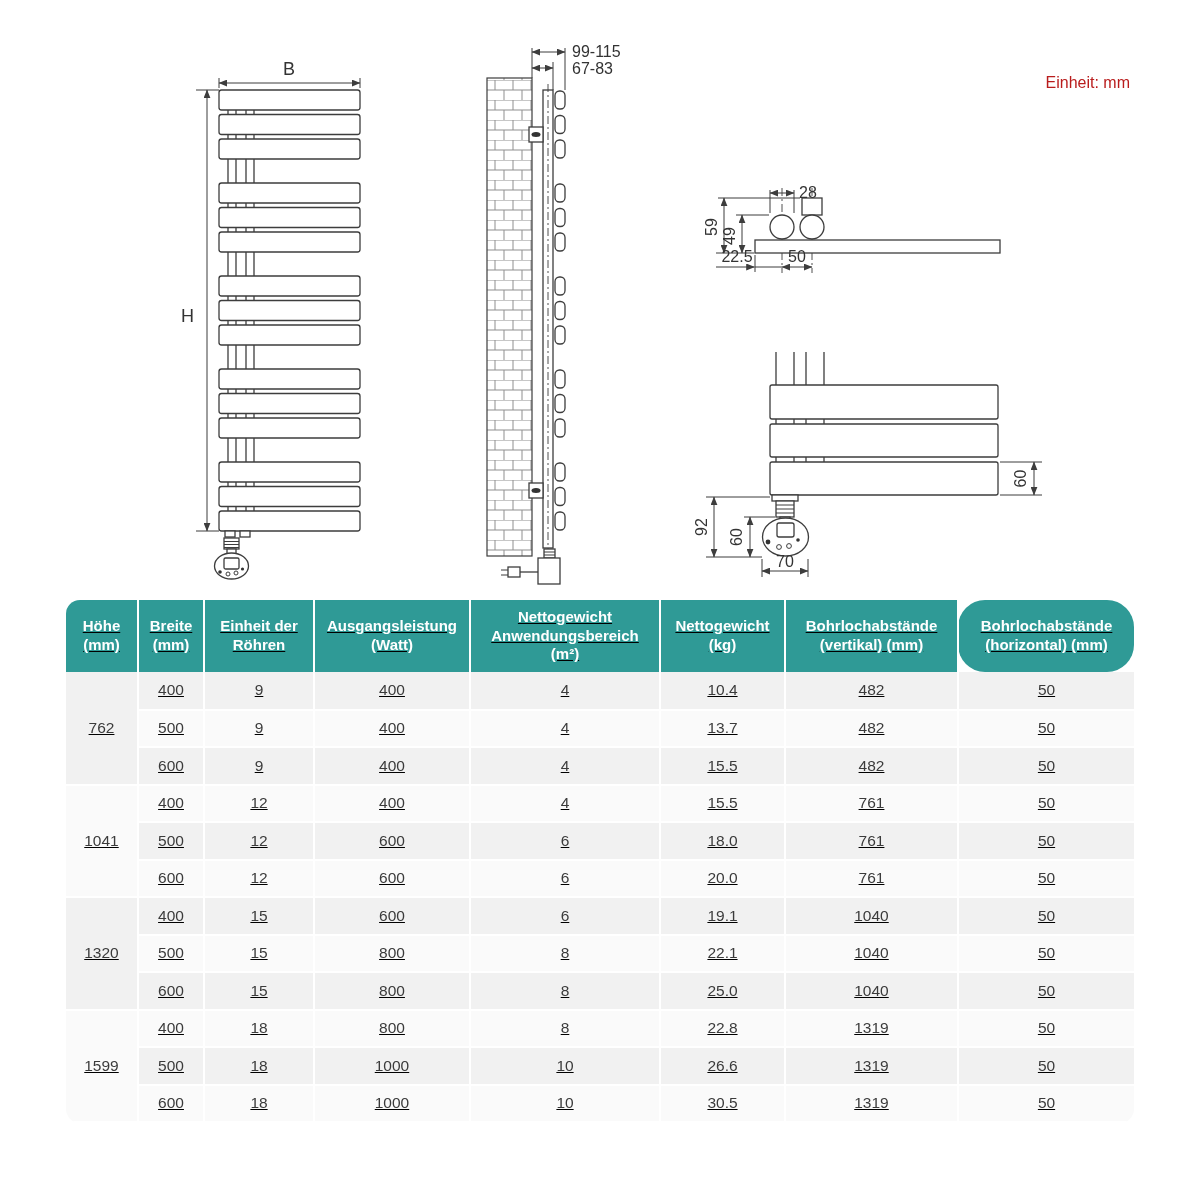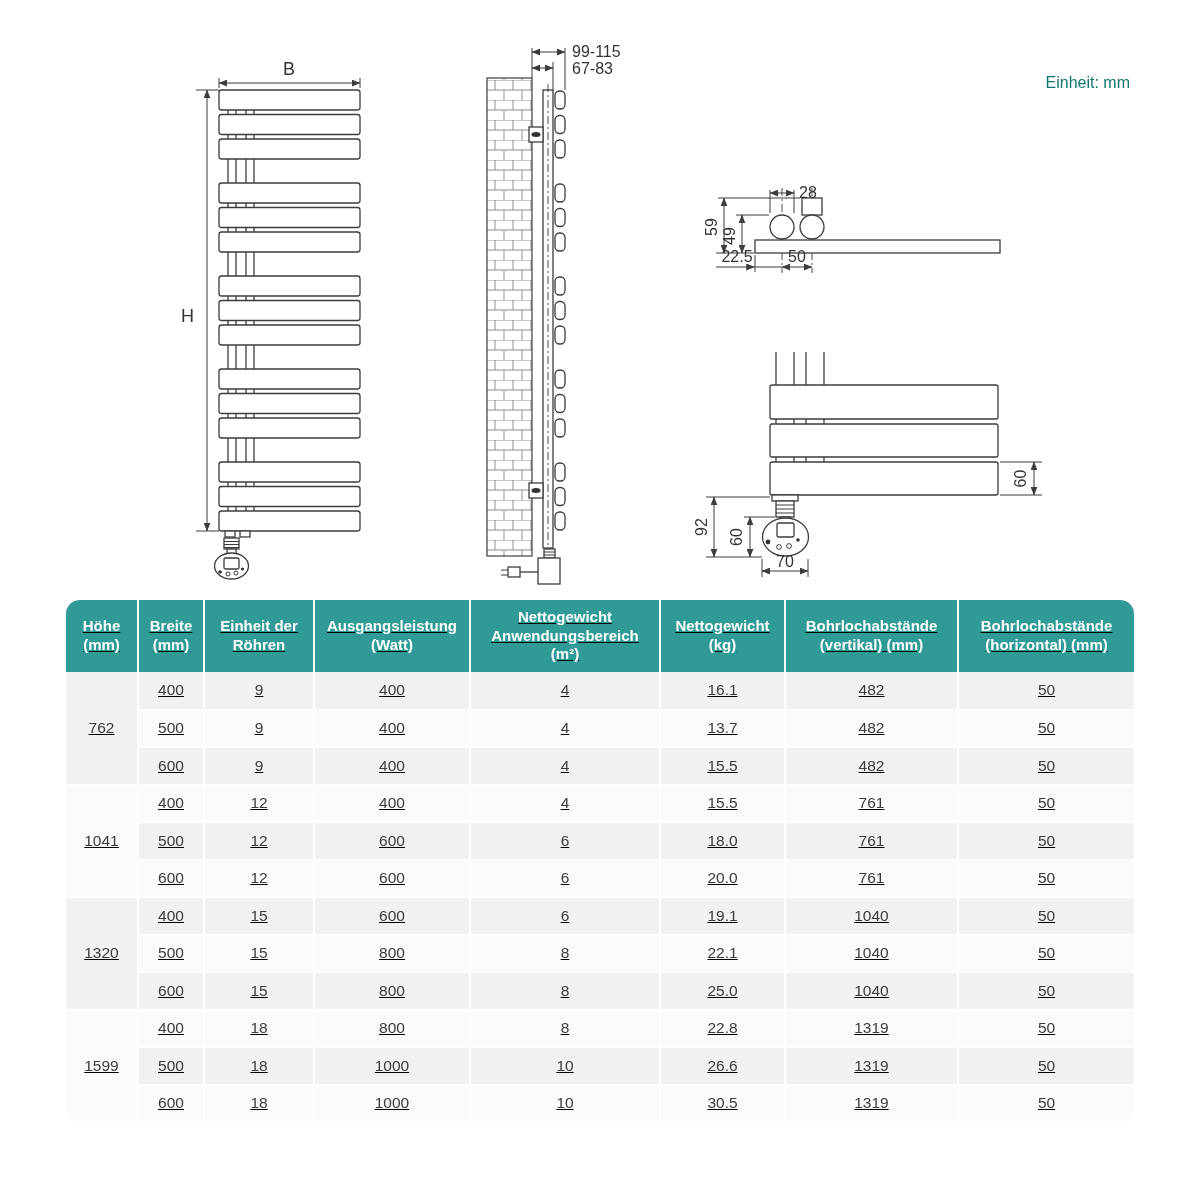--- a/index.html
+++ b/index.html
@@ -2,39 +2,39 @@
 <html style="--accent: #2f9a96; --row-odd: #f1f1f1; --row-even: #fafafa; --group-cell: #f0f0f0; --body-text: #3b3b3b; --line: #3d3d3d;"><head>
 <meta charset="utf-8">
 <style>
   :root{
     --accent:#2f9a96; --row-odd:#f1f1f1; --row-even:#fafafa; --group-cell:#f0f0f0;
     --body-text:#3b3b3b; --line:#3d3d3d;
   }
   *{margin:0;padding:0;box-sizing:border-box;}
   html,body{background:#ffffff;}
   body{width:1200px;height:1200px;position:relative;font-family:"Liberation Sans",sans-serif;overflow:hidden;}
-  .unit-note{position:absolute;top:74px;right:70px;font-size:16px;color:#0f766e;}
+  .unit-note{position:absolute;top:74px;right:70px;font-size:16px;color:#b91c1c;}
   svg.drawing{position:absolute;left:0;top:0;}
   svg .ln{stroke:var(--line);stroke-width:1.3;fill:none;}
   svg .lnf{stroke:var(--line);stroke-width:1.3;fill:#ffffff;}
   svg .dim{stroke:var(--line);stroke-width:1;fill:none;}
   svg .cl{stroke:var(--line);stroke-width:.9;fill:none;stroke-dasharray:8 3 2 3;}
   svg text{fill:#333333;font-family:"Liberation Sans",sans-serif;}
   svg .dt{font-size:16px;}
   svg .big{font-size:18px;}
   svg .dark{fill:#333333;stroke:none;}
   #marker-arrow path{fill:var(--line);}
   .table-wrap{position:absolute;left:66px;top:600px;width:1068px;border-radius:14px;overflow:hidden;text-decoration:underline;}
   table.spec{width:100%;border-collapse:collapse;table-layout:fixed;}
   table.spec th{
     background:var(--accent);color:#ffffff;font-size:15px;font-weight:700;
     height:72px;line-height:1.25;text-align:center;vertical-align:middle;
     border-right:2px solid #ffffff;padding:4px 6px;
   }
-  table.spec th:last-child{border-right:none;}
+  table.spec th:last-child{border-right:none;border-radius:27px;}
   table.spec td{
     height:37.5px;text-align:center;vertical-align:middle;font-size:15.5px;color:var(--body-text);
     border-right:2px solid #ffffff;border-bottom:2px solid #ffffff;padding:0 4px;
   }
   table.spec td:last-child{border-right:none;}
   table.spec tbody tr:nth-child(odd) td{background:var(--row-odd);}
   table.spec tbody tr:nth-child(even) td{background:var(--row-even);}
   table.spec td.hcell{background:var(--group-cell);margin-top:20px;}
 </style>
 </head>
@@ -279,21 +279,21 @@
         <th>Bohrlochabstände (horizontal) (mm)</th>
       </tr>
     </thead>
     <tbody id="spec-tbody">
         <tr>
           <td class="hcell" rowspan="3">762</td>
           <td>400</td>
           <td>9</td>
           <td>400</td>
           <td>4</td>
-          <td>16.1</td>
+          <td>10.4</td>
           <td>482</td>
           <td>50</td>
         </tr>
         <tr>
           <td>500</td>
           <td>9</td>
           <td>400</td>
           <td>4</td>
           <td>13.7</td>
           <td>482</td>

